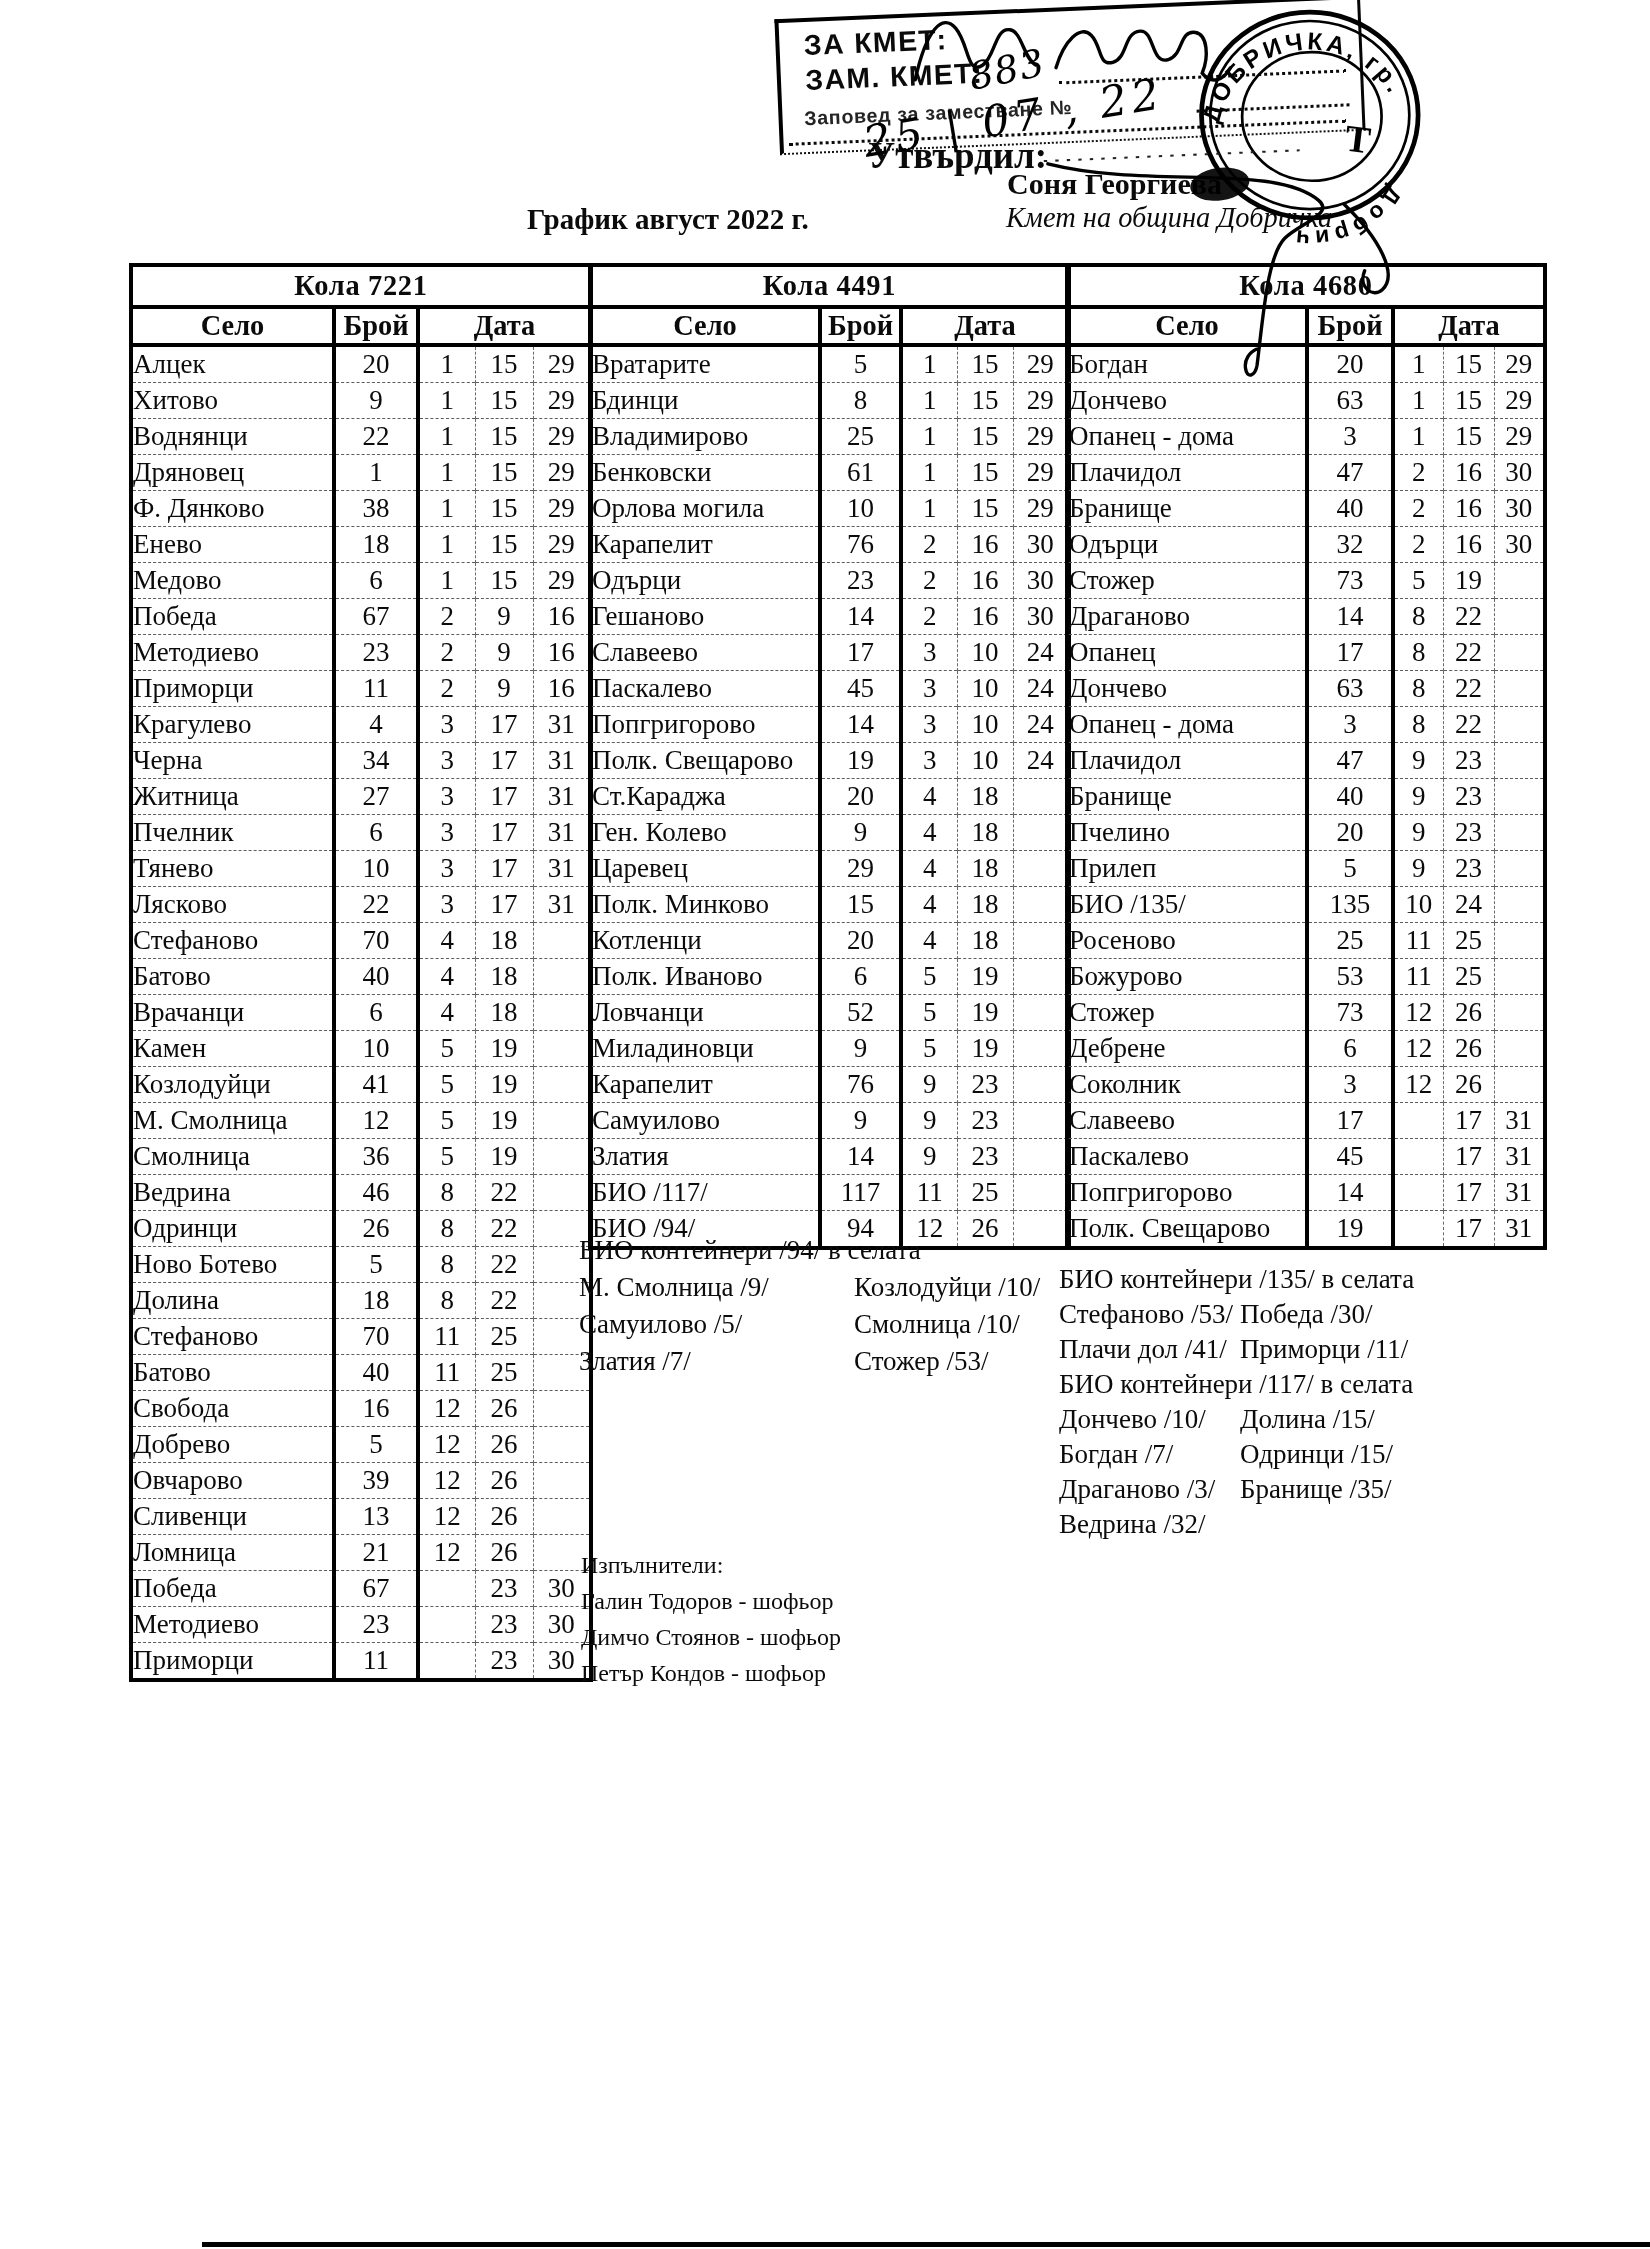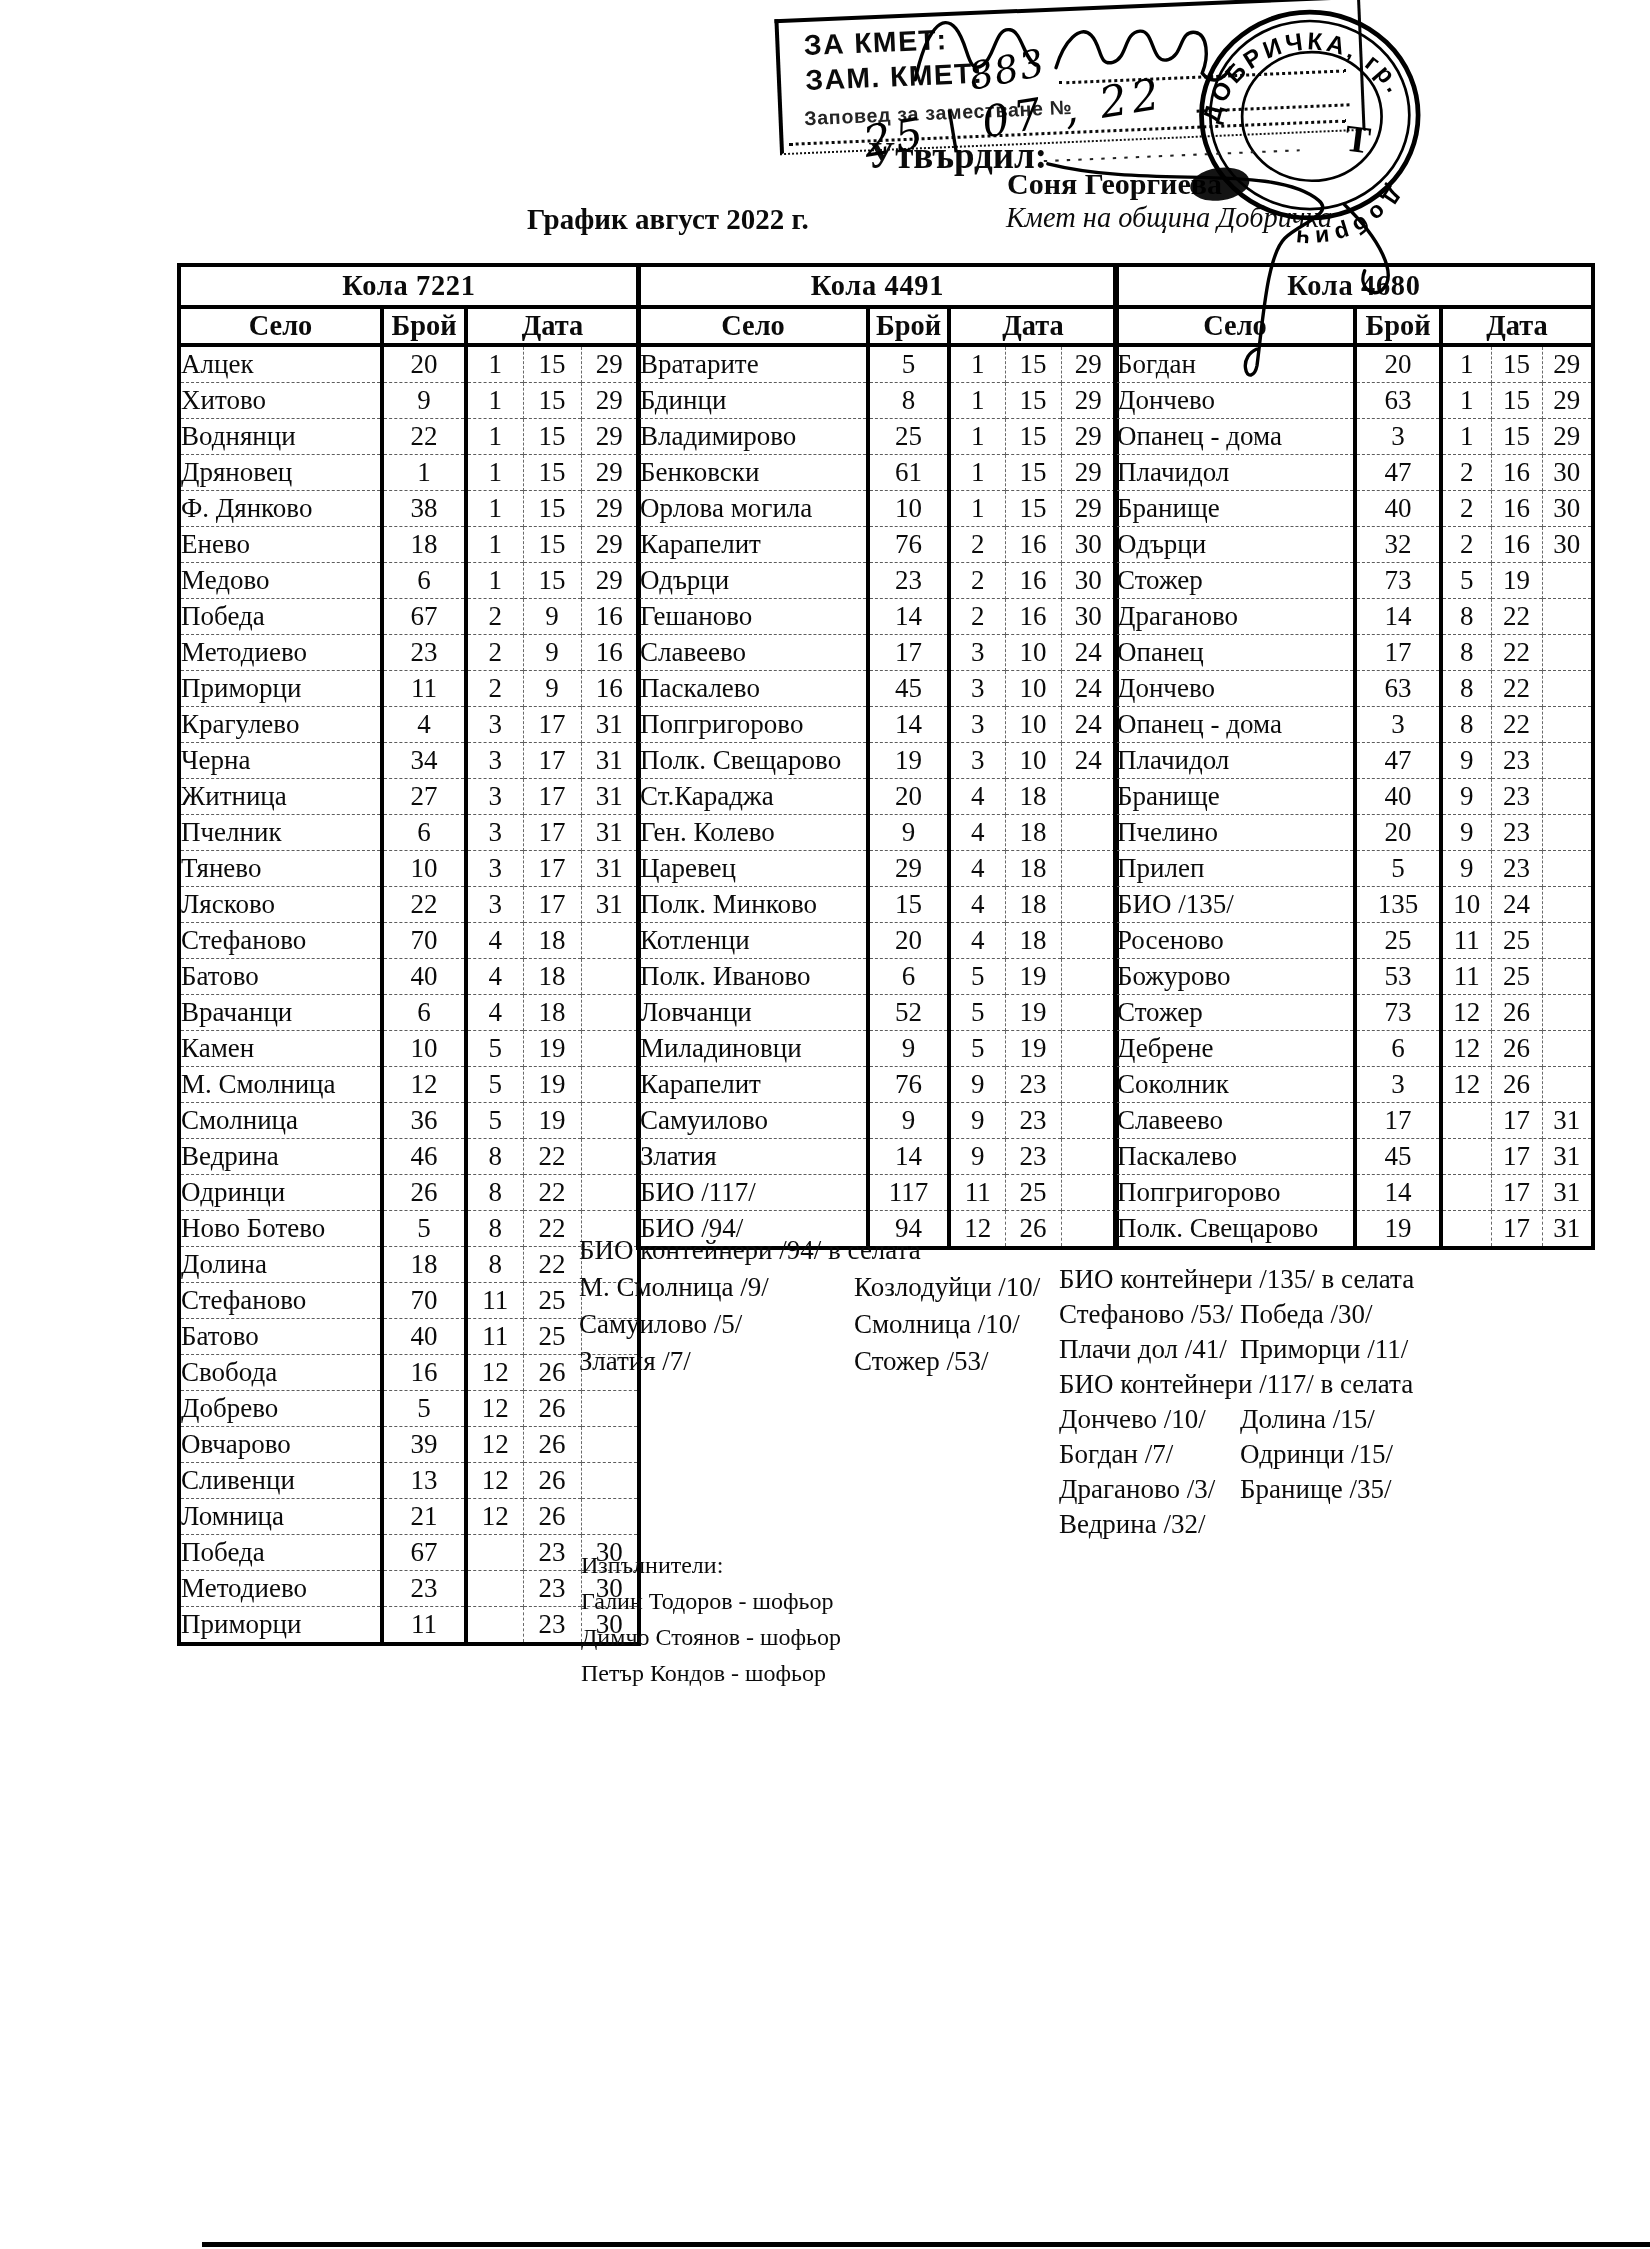--- a/index.html
+++ b/index.html
@@ -1,21 +1,21 @@
 <!DOCTYPE html>
 <html lang="bg" style="font-size:10.8px"><head>
 <meta charset="utf-8">
 <style>
   html,body{margin:0;padding:0;background:#e8e8e8;}
   .page{position:relative;width:1651px;height:2250px;background:#ffffff;
         font-family:"Liberation Serif","DejaVu Serif",serif;color:#0b0b0b;overflow:hidden;}
 
   
   table.kola{position:absolute;top:263px;border-collapse:collapse;table-layout:fixed;
-             border:4.7px solid #000;background:transparent;margin-left:48px;}
+             border:4.7px solid #000;background:transparent;}
   #t1{left:129px;width:460px;}
   #t2{left:588px;width:479px;padding-left:34px;}
   #t3{left:1065px;width:478px;}
   table.kola th,table.kola td{overflow:hidden;white-space:nowrap;padding:0;}
   .g-title{height:38px;font-size:28.4px;font-weight:bold;text-align:center;
            border-bottom:4.1px solid #000;letter-spacing:0.7px;}
   .hrow th{height:34px;font-size:28.4px;font-weight:bold;text-align:center;border-bottom:4.1px solid #000;}
   .h-selo,.h-broy{border-right:4.1px solid #000;}
   table.kola tbody td{height:35px;font-size:27px;}
   .c-selo{text-align:left;padding-left:6.8px;border-right:4.1px solid #000;}
@@ -226,20 +226,27 @@
         <tr>
           <td class="c-selo">Врачанци</td>
           <td class="c-broy">6</td>
           <td class="c-d">4</td>
           <td class="c-d">18</td>
           <td class="c-dlast"></td>
         </tr>
         <tr>
           <td class="c-selo">Камен</td>
           <td class="c-broy">10</td>
+          <td class="c-d">5</td>
+          <td class="c-d">19</td>
+          <td class="c-dlast"></td>
+        </tr>
+        <tr>
+          <td class="c-selo">Козлодуйци</td>
+          <td class="c-broy">41</td>
           <td class="c-d">5</td>
           <td class="c-d">19</td>
           <td class="c-dlast"></td>
         </tr>
         <tr>
           <td class="c-selo">М. Смолница</td>
           <td class="c-broy">12</td>
           <td class="c-d">5</td>
           <td class="c-d">19</td>
           <td class="c-dlast"></td>

